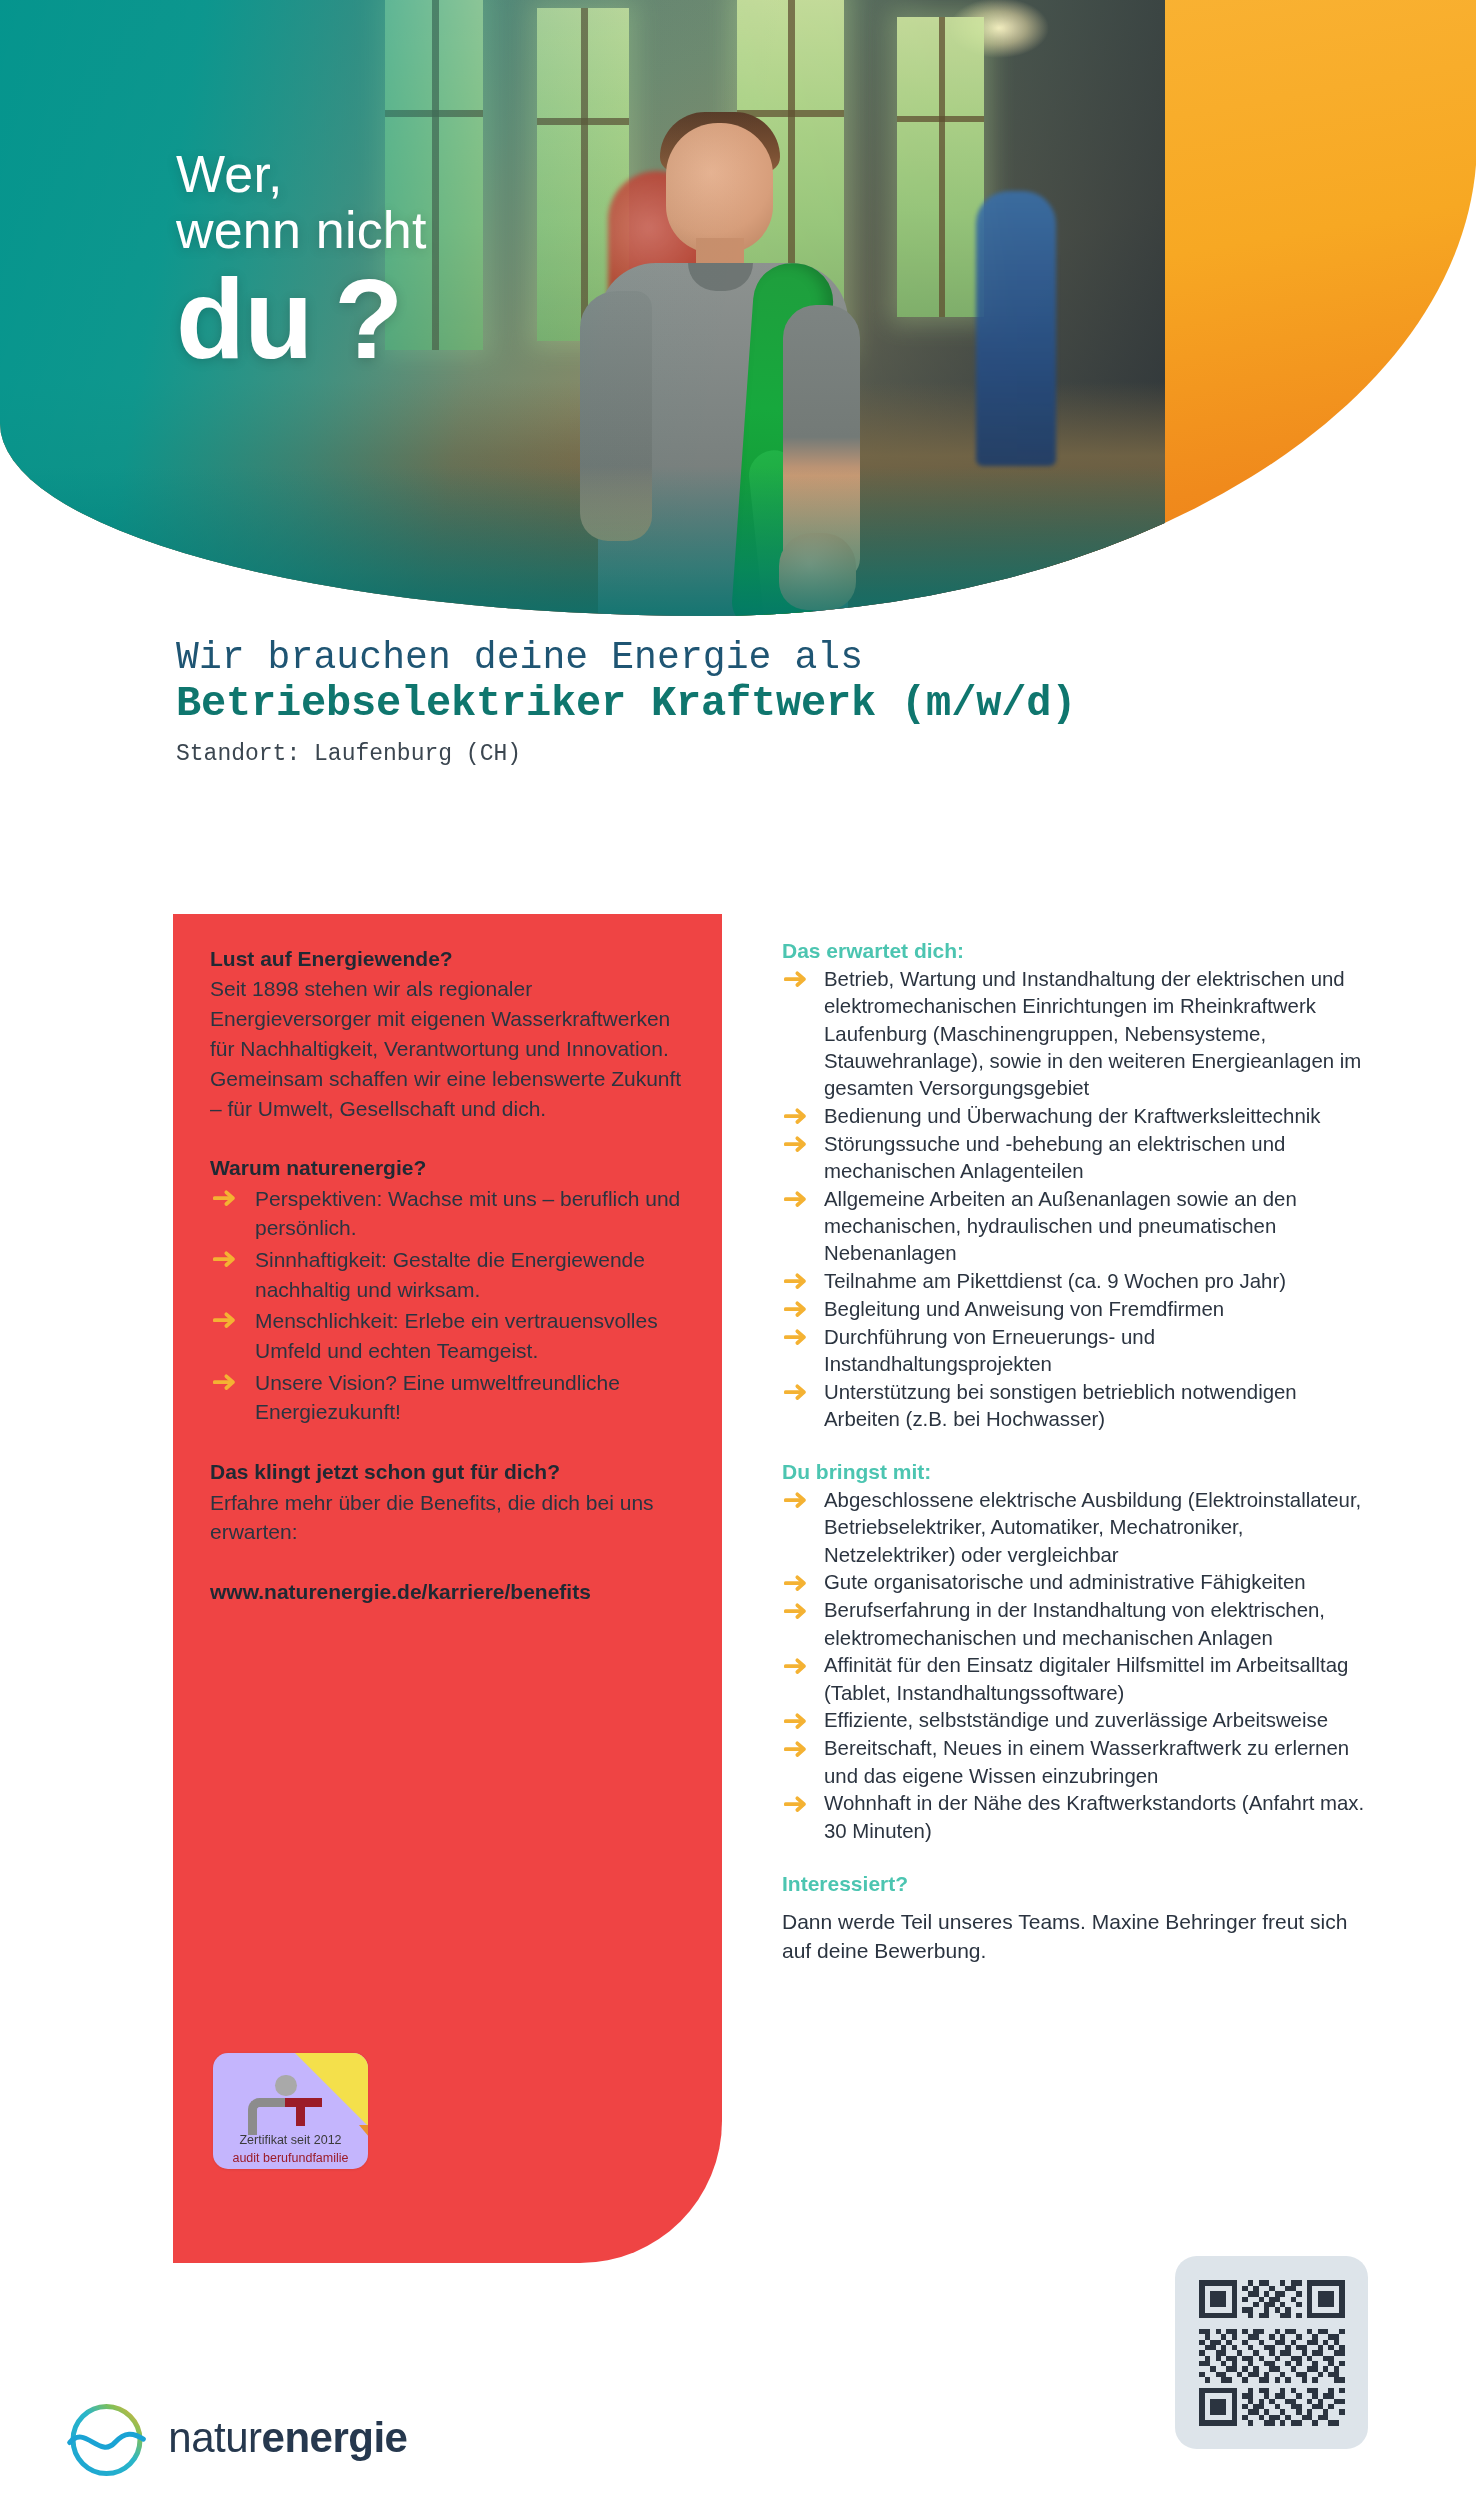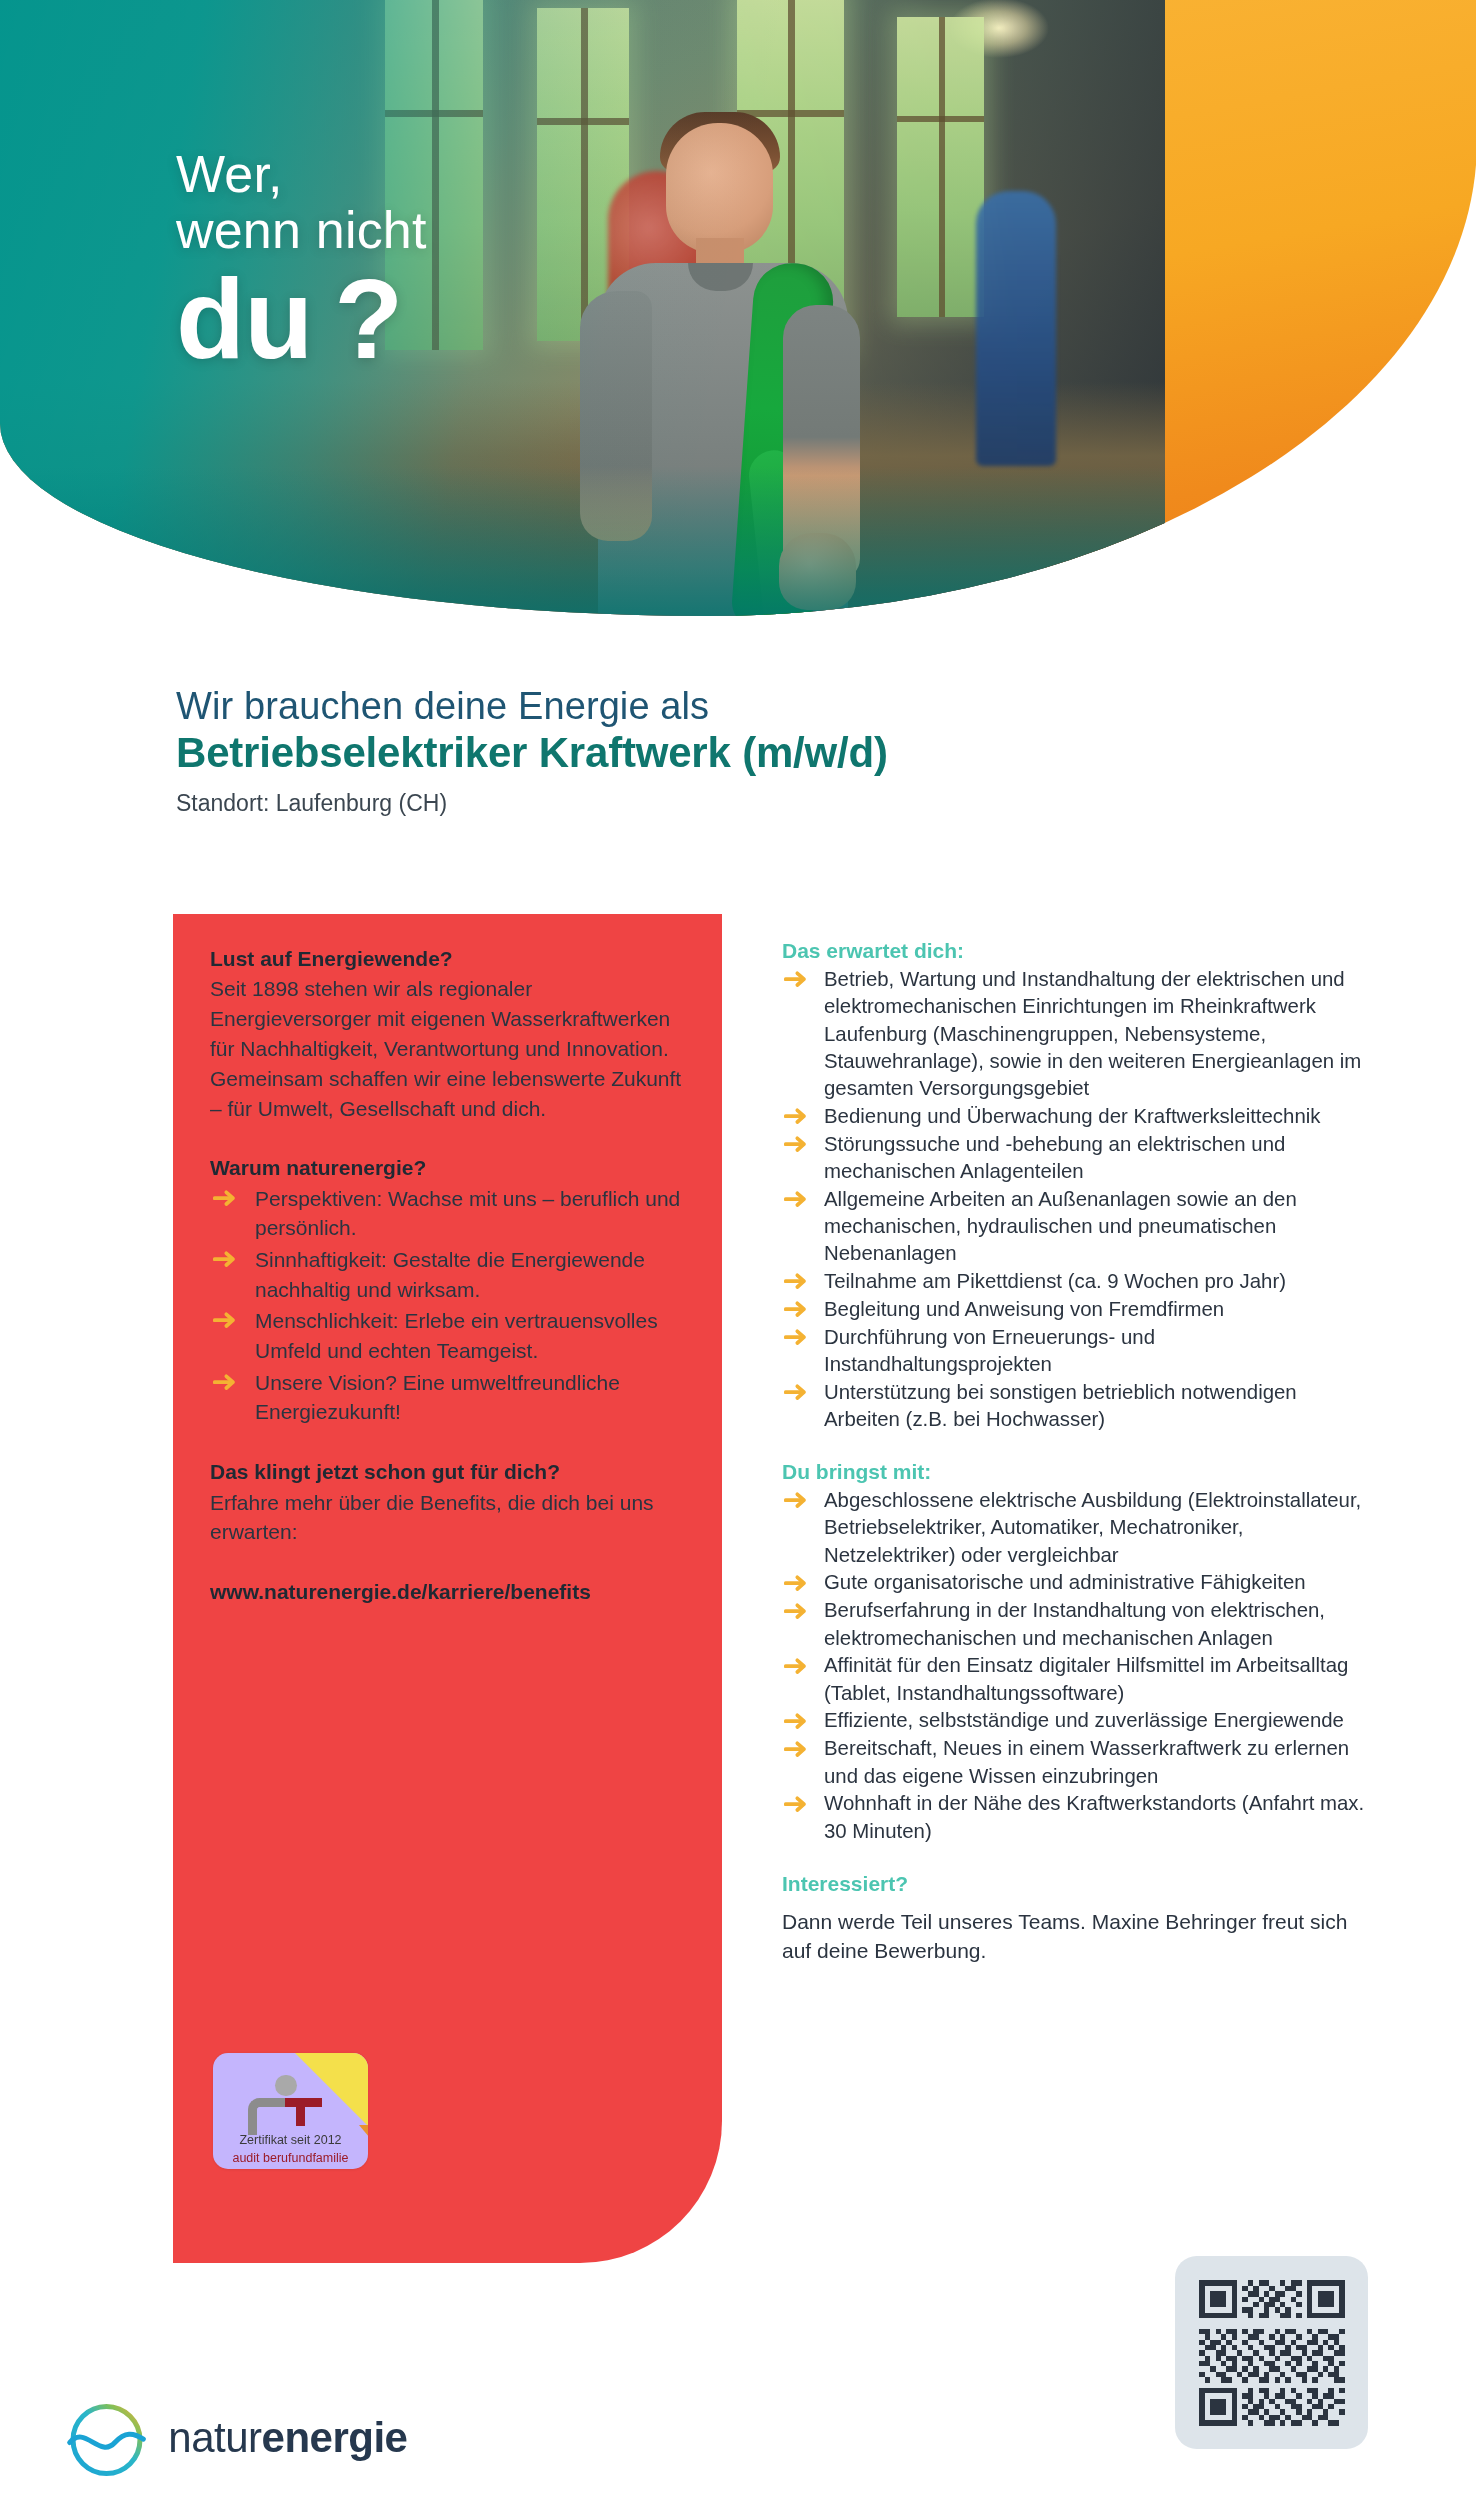--- a/index.html
+++ b/index.html
@@ -181,21 +181,21 @@
     display:block;
   }
   .hero-line-2 { margin-top: 3.3px; }
   .hero-line-3 {
     display:block;
     font-size: 113px; font-weight: 700; letter-spacing: -0.8px;
     margin-top: 5px;
   }
 
   
-  .titleblock { position:absolute; left: 176px; top: 685px; width: 1165px; }
+  .titleblock { position:absolute; left: 176px; top: 636px; width: 1165px; font-family: Liberation Mono, monospace; }
   .title-pre {
     font-size: 38px; font-weight: 400; color:#1f5573; letter-spacing:0.1px;
   }
   .title-main {
     font-size: 42px; font-weight: 700; color:#0f766e; margin-top: 1px; letter-spacing:-0.2px;
   }
   .title-loc {
     font-size: 23px; font-weight: 400; color:#3b4650; margin-top: 13.3px;
   }
 
@@ -456,21 +456,21 @@
           <path d="M2 11 H22" stroke="#f4b233" stroke-width="4.5" stroke-linecap="round" fill="none"></path>
           <path d="M16 4 L24 11 L16 18" stroke="#f4b233" stroke-width="4.5" stroke-linecap="round" stroke-linejoin="round" fill="none"></path>
         </svg><span>Berufserfahrung in der Instandhaltung von elektrischen, elektromechanischen und mechanischen Anlagen</span></li>
       <li><svg class="arw" viewBox="0 0 30 22">
           <path d="M2 11 H22" stroke="#f4b233" stroke-width="4.5" stroke-linecap="round" fill="none"></path>
           <path d="M16 4 L24 11 L16 18" stroke="#f4b233" stroke-width="4.5" stroke-linecap="round" stroke-linejoin="round" fill="none"></path>
         </svg><span>Affinität für den Einsatz digitaler Hilfsmittel im Arbeitsalltag (Tablet, Instandhaltungssoftware)</span></li>
       <li><svg class="arw" viewBox="0 0 30 22">
           <path d="M2 11 H22" stroke="#f4b233" stroke-width="4.5" stroke-linecap="round" fill="none"></path>
           <path d="M16 4 L24 11 L16 18" stroke="#f4b233" stroke-width="4.5" stroke-linecap="round" stroke-linejoin="round" fill="none"></path>
-        </svg><span>Effiziente, selbstständige und zuverlässige Energiewende</span></li>
+        </svg><span>Effiziente, selbstständige und zuverlässige Arbeitsweise</span></li>
       <li><svg class="arw" viewBox="0 0 30 22">
           <path d="M2 11 H22" stroke="#f4b233" stroke-width="4.5" stroke-linecap="round" fill="none"></path>
           <path d="M16 4 L24 11 L16 18" stroke="#f4b233" stroke-width="4.5" stroke-linecap="round" stroke-linejoin="round" fill="none"></path>
         </svg><span>Bereitschaft, Neues in einem Wasserkraftwerk zu erlernen und das eigene Wissen einzubringen</span></li>
       <li><svg class="arw" viewBox="0 0 30 22">
           <path d="M2 11 H22" stroke="#f4b233" stroke-width="4.5" stroke-linecap="round" fill="none"></path>
           <path d="M16 4 L24 11 L16 18" stroke="#f4b233" stroke-width="4.5" stroke-linecap="round" stroke-linejoin="round" fill="none"></path>
         </svg><span>Wohnhaft in der Nähe des Kraftwerkstandorts (Anfahrt max. 30 Minuten)</span></li>
     </ul>
 

